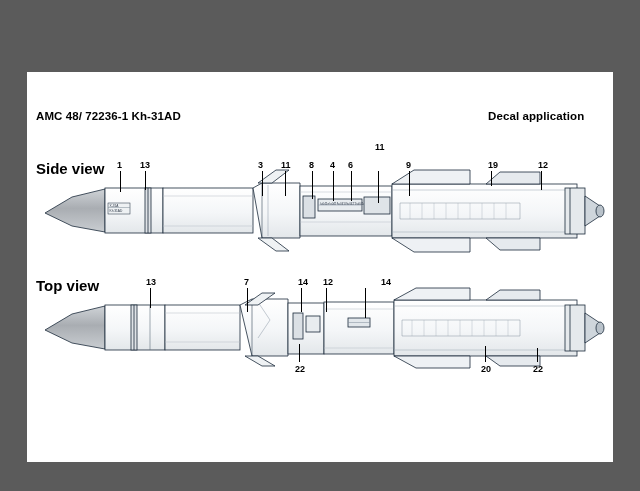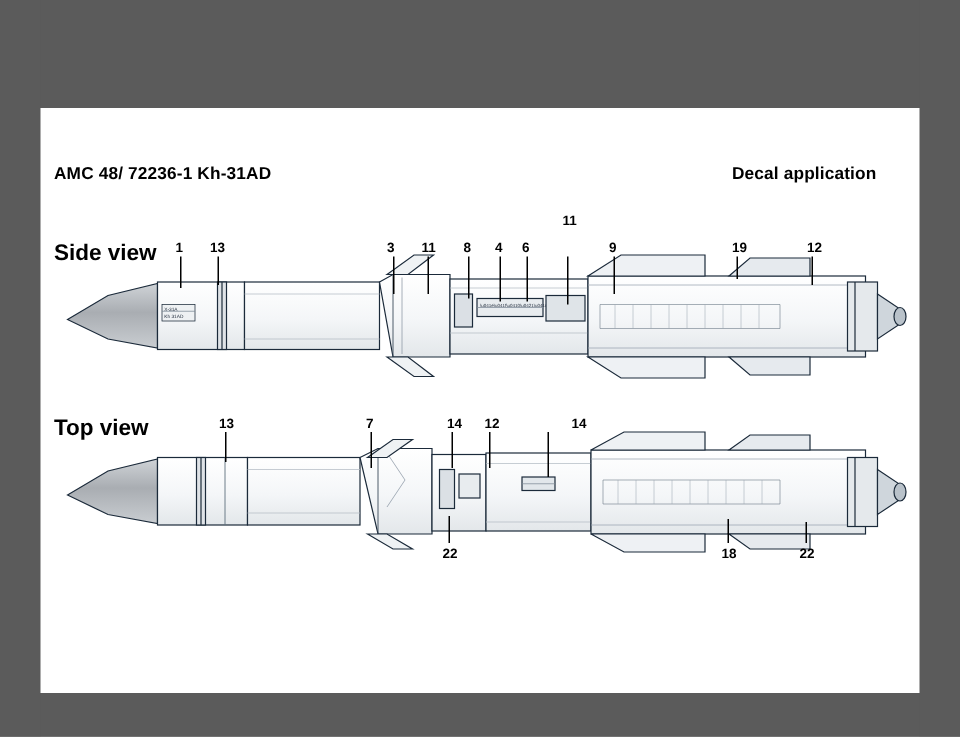--- a/index.html
+++ b/index.html
@@ -278,19 +278,19 @@
       <div class="num" style="left: 244px; top: 277px;">7</div>
       <div class="lead" style="left: 247px; top: 288px; height: 24px;"></div>
       <div class="num" style="left: 298px; top: 277px;">14</div>
       <div class="lead" style="left: 301px; top: 288px; height: 24px;"></div>
       <div class="num" style="left: 323px; top: 277px;">12</div>
       <div class="lead" style="left: 326px; top: 288px; height: 24px;"></div>
       <div class="num" style="left: 360px; top: 277px; margin-left: 21px;">14</div>
       <div class="lead" style="left: 365px; top: 288px; height: 30px;"></div>
       <div class="num" style="left: 295px; top: 364px;">22</div>
       <div class="lead" style="left: 299px; top: 344px; height: 18px;"></div>
-      <div class="num" style="left: 481px; top: 364px;">18</div>
+      <div class="num" style="left: 481px; top: 364px;">20</div>
       <div class="lead" style="left: 485px; top: 346px; height: 16px;"></div>
       <div class="num" style="left: 533px; top: 364px;">22</div>
       <div class="lead" style="left: 537px; top: 348px; height: 14px;"></div>
     </div>
 
 </div>
 
 </body></html>

